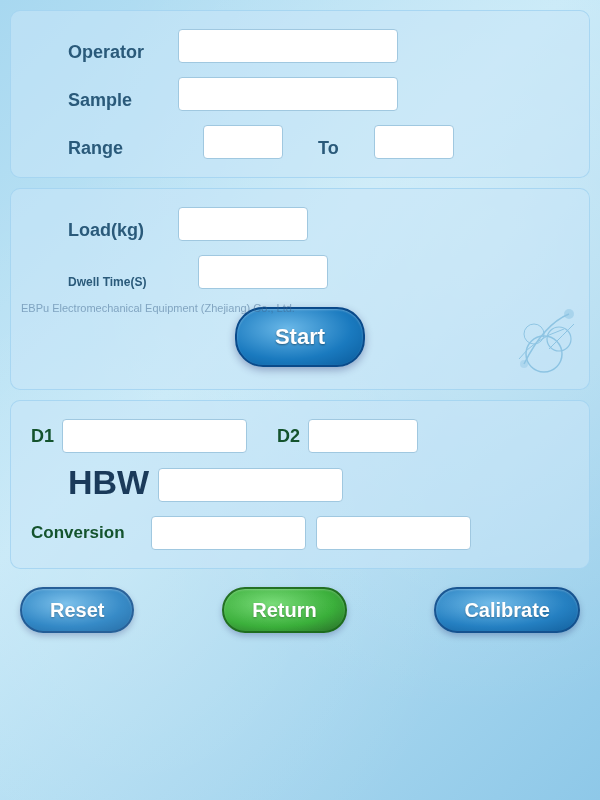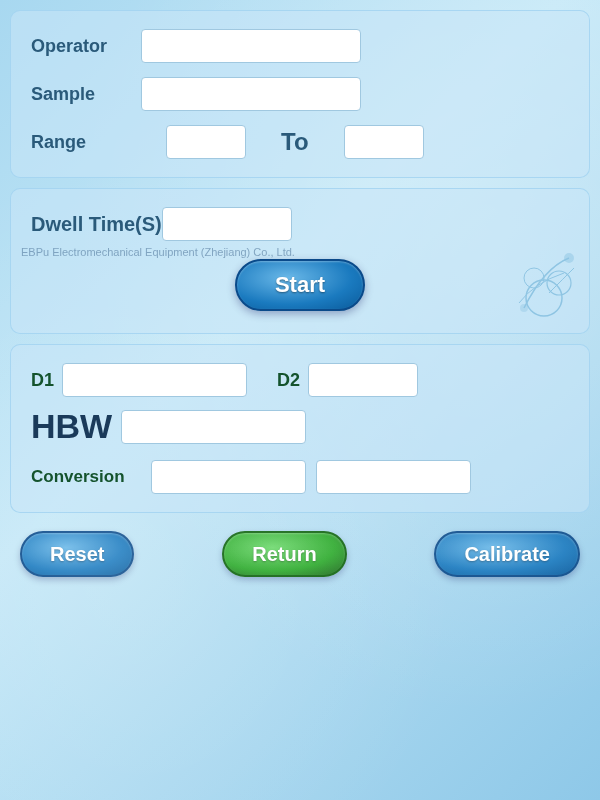--- a/index.html
+++ b/index.html
@@ -35,22 +35,23 @@
     .panel {
       background: rgba(200, 230, 248, 0.55);
       border: 1.5px solid rgba(160, 210, 240, 0.8);
       border-radius: 10px;
       padding: 18px 20px;
       position: relative;
     }
 
     .form-row {
       display: flex;
-      align-items: center;
+      align-items: flex-end;
       margin-bottom: 14px;
+      margin-left: 37px;
     }
     .form-row:last-child { margin-bottom: 0; gap: 25px; }
 
     .label {
       font-size: 18px;
       font-weight: bold;
       color: #2a5a7a;
       min-width: 110px;
       text-align: left;
     }
@@ -62,41 +63,41 @@
       height: 34px;
       font-size: 16px;
       padding: 0 6px;
     }
 
     .input-wide { width: 220px; }
     .input-medium { width: 130px; }
     .input-short { width: 80px; }
 
     .to-label {
-      font-size: 24px;
+      font-size: 18px;
       font-weight: bold;
       color: #2a5a7a;
       margin: 0 10px;
     }
 
     
     .watermark {
       position: absolute;
       bottom: 75px;
       left: 10px;
       font-size: 11px;
       color: rgba(60, 100, 140, 0.5);
       white-space: nowrap;
     }
 
     .start-btn {
       display: block;
       margin: 18px auto 4px auto;
       width: 130px;
-      height: 52px;
+      height: 60px;
       border-radius: 28px;
       background: radial-gradient(ellipse at 40% 35%, #6ab8e8 0%, #1a7abf 60%, #0a5a9a 100%);
       border: 2px solid #0a4a8a;
       color: white;
       font-size: 22px;
       font-weight: bold;
       cursor: pointer;
       text-shadow: 0 1px 2px rgba(0,0,0,0.4);
       box-shadow: 0 3px 8px rgba(0,0,80,0.3), inset 0 1px 2px rgba(255,255,255,0.3);
     }
@@ -205,25 +206,29 @@
       <span class="label">Range</span>
       <input class="input-field input-short" type="text" value="" style="">
       <span class="to-label">To</span>
       <input class="input-field input-short" type="text" value="" style="">
     </div>
 
   </div>
 
   <div class="panel">
 
+    <div class="form-row">
+      <span class="label">Load(kg)</span>
+      <input class="input-field input-medium" type="text" value="" style="">
+    </div>
 
     <div class="watermark">EBPu Electromechanical Equipment (Zhejiang) Co., Ltd.</div>
 
     <div class="form-row">
-      <span class="label" style="min-width:130px;font-size:20px;">Dwell Time(S)</span>
+      <span class="label" style="min-width:130px;font-size:12px;">Dwell Time(S)</span>
       <input class="input-field input-medium" type="text" value="" style="">
     </div>
 
     <button class="start-btn">Start</button>
 
     <svg class="floral-deco" width="90" height="90" viewBox="0 0 90 90">
       <circle cx="50" cy="60" r="18" fill="none" stroke="#2a8abf" stroke-width="1.5"></circle>
       <circle cx="65" cy="45" r="12" fill="none" stroke="#2a8abf" stroke-width="1.2"></circle>
       <circle cx="40" cy="40" r="10" fill="none" stroke="#2a8abf" stroke-width="1"></circle>
       <path d="M30,70 Q50,30 75,20" fill="none" stroke="#2a8abf" stroke-width="1.5"></path>

